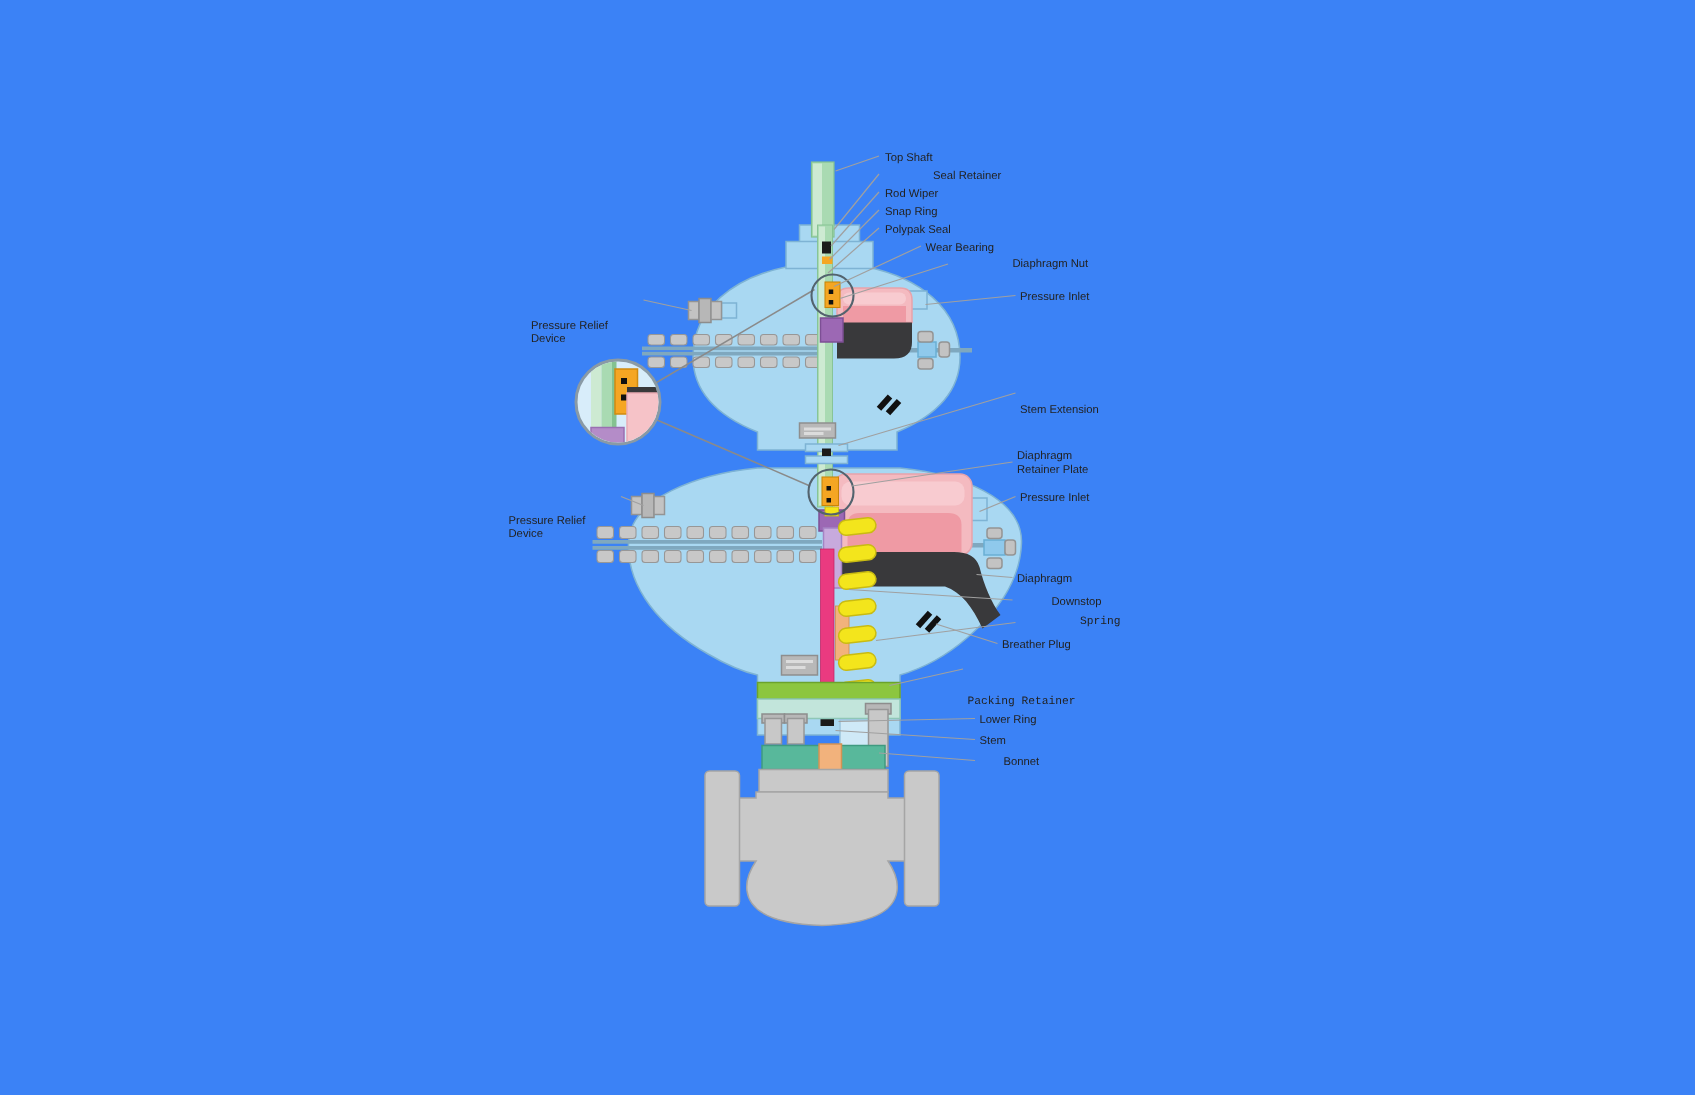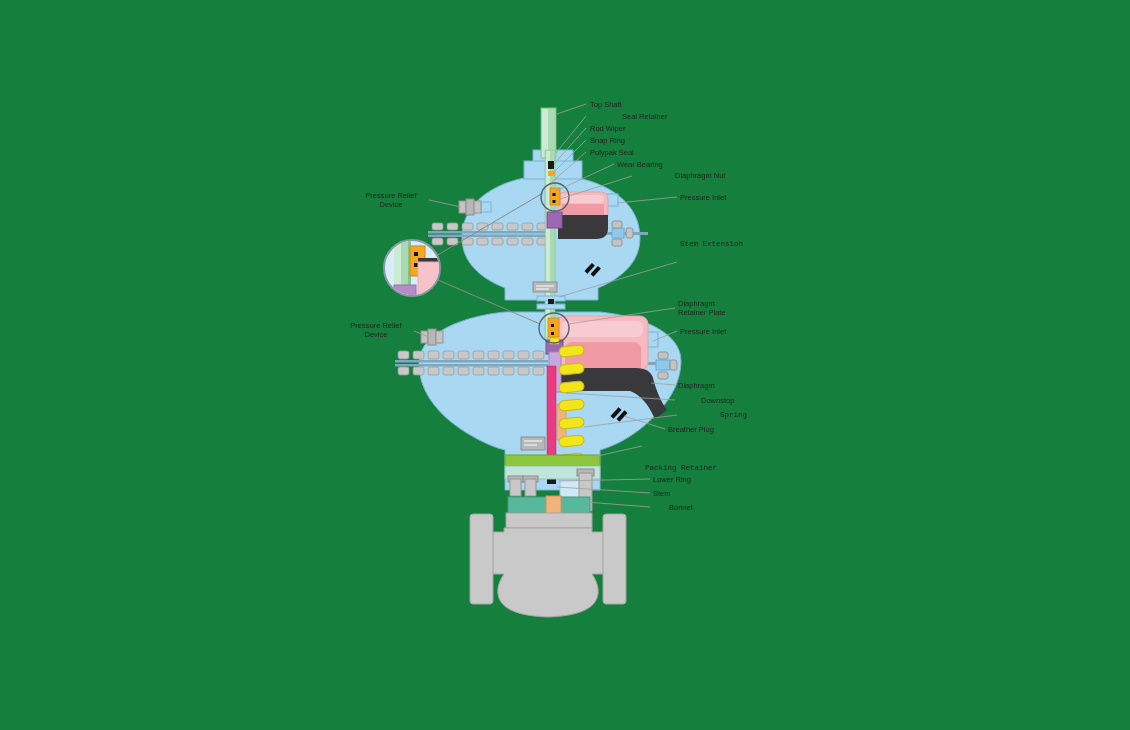--- a/index.html
+++ b/index.html
@@ -1,20 +1,20 @@
 <!DOCTYPE html>
 <html><head>
 <meta charset="utf-8">
 <style>
   html,body{margin:0;padding:0;background:#fff;}
-  #stage{position:relative;width:1130px;height:730px;background:#15803d;overflow:hidden;
+  #stage{position:relative;width:1130px;height:730px;background:#3b82f6;overflow:hidden;
          font-family:"Liberation Sans", sans-serif;}
   #drawing{position:absolute;left:0;top:0;}
   .lbl{position:absolute;font-size:7.5px;line-height:9px;color:#222;white-space:pre-line;}
-  .lbl-left{width:74px;text-align:center;}
+  .lbl-left{width:74px;margin-top:21px;}
 </style>
 </head>
 <body>
 
 <div id="stage">
 
 <svg id="drawing" width="1130" height="730" viewBox="0 0 1130 730" xmlns="http://www.w3.org/2000/svg">
 
   <defs>
     <clipPath id="insetClip">
@@ -259,21 +259,21 @@
 </svg>
 
 <div class="lbl" style="left:590px;top:100px;">Top Shaft</div>
 <div class="lbl" style="left:590px;top:112px;padding-left:32px;">Seal Retainer</div>
 <div class="lbl" style="left:590px;top:124px;">Rod Wiper</div>
 <div class="lbl" style="left:590px;top:136px;">Snap Ring</div>
 <div class="lbl" style="left:590px;top:148px;">Polypak Seal</div>
 <div class="lbl" style="left:617px;top:160px;">Wear Bearing</div>
 <div class="lbl" style="left:635px;top:171px;margin-left:40px;">Diaphragm Nut</div>
 <div class="lbl" style="left:680px;top:193px;">Pressure Inlet</div>
-<div class="lbl" style="left:680px;top:240px;font-family:Liberation Mono, monospace;">Stem Extension</div>
+<div class="lbl" style="left:680px;top:268px;">Stem Extension</div>
 <div class="lbl" style="left:678px;top:299px;">Diaphragm
 Retainer Plate</div>
 <div class="lbl" style="left:680px;top:327px;">Pressure Inlet</div>
 <div class="lbl" style="left:678px;top:381px;">Diaphragm</div>
 <div class="lbl" style="left:678px;top:396px;padding-left:23px;">Downstop</div>
 <div class="lbl" style="left:720px;top:411px;font-family:Liberation Mono, monospace;">Spring</div>
 <div class="lbl" style="left:668px;top:425px;">Breather Plug</div>
 <div class="lbl" style="left:645px;top:464px;font-family:Liberation Mono, monospace;">Packing Retainer</div>
 <div class="lbl" style="left:653px;top:475px;">Lower Ring</div>
 <div class="lbl" style="left:653px;top:489px;">Stem</div>

